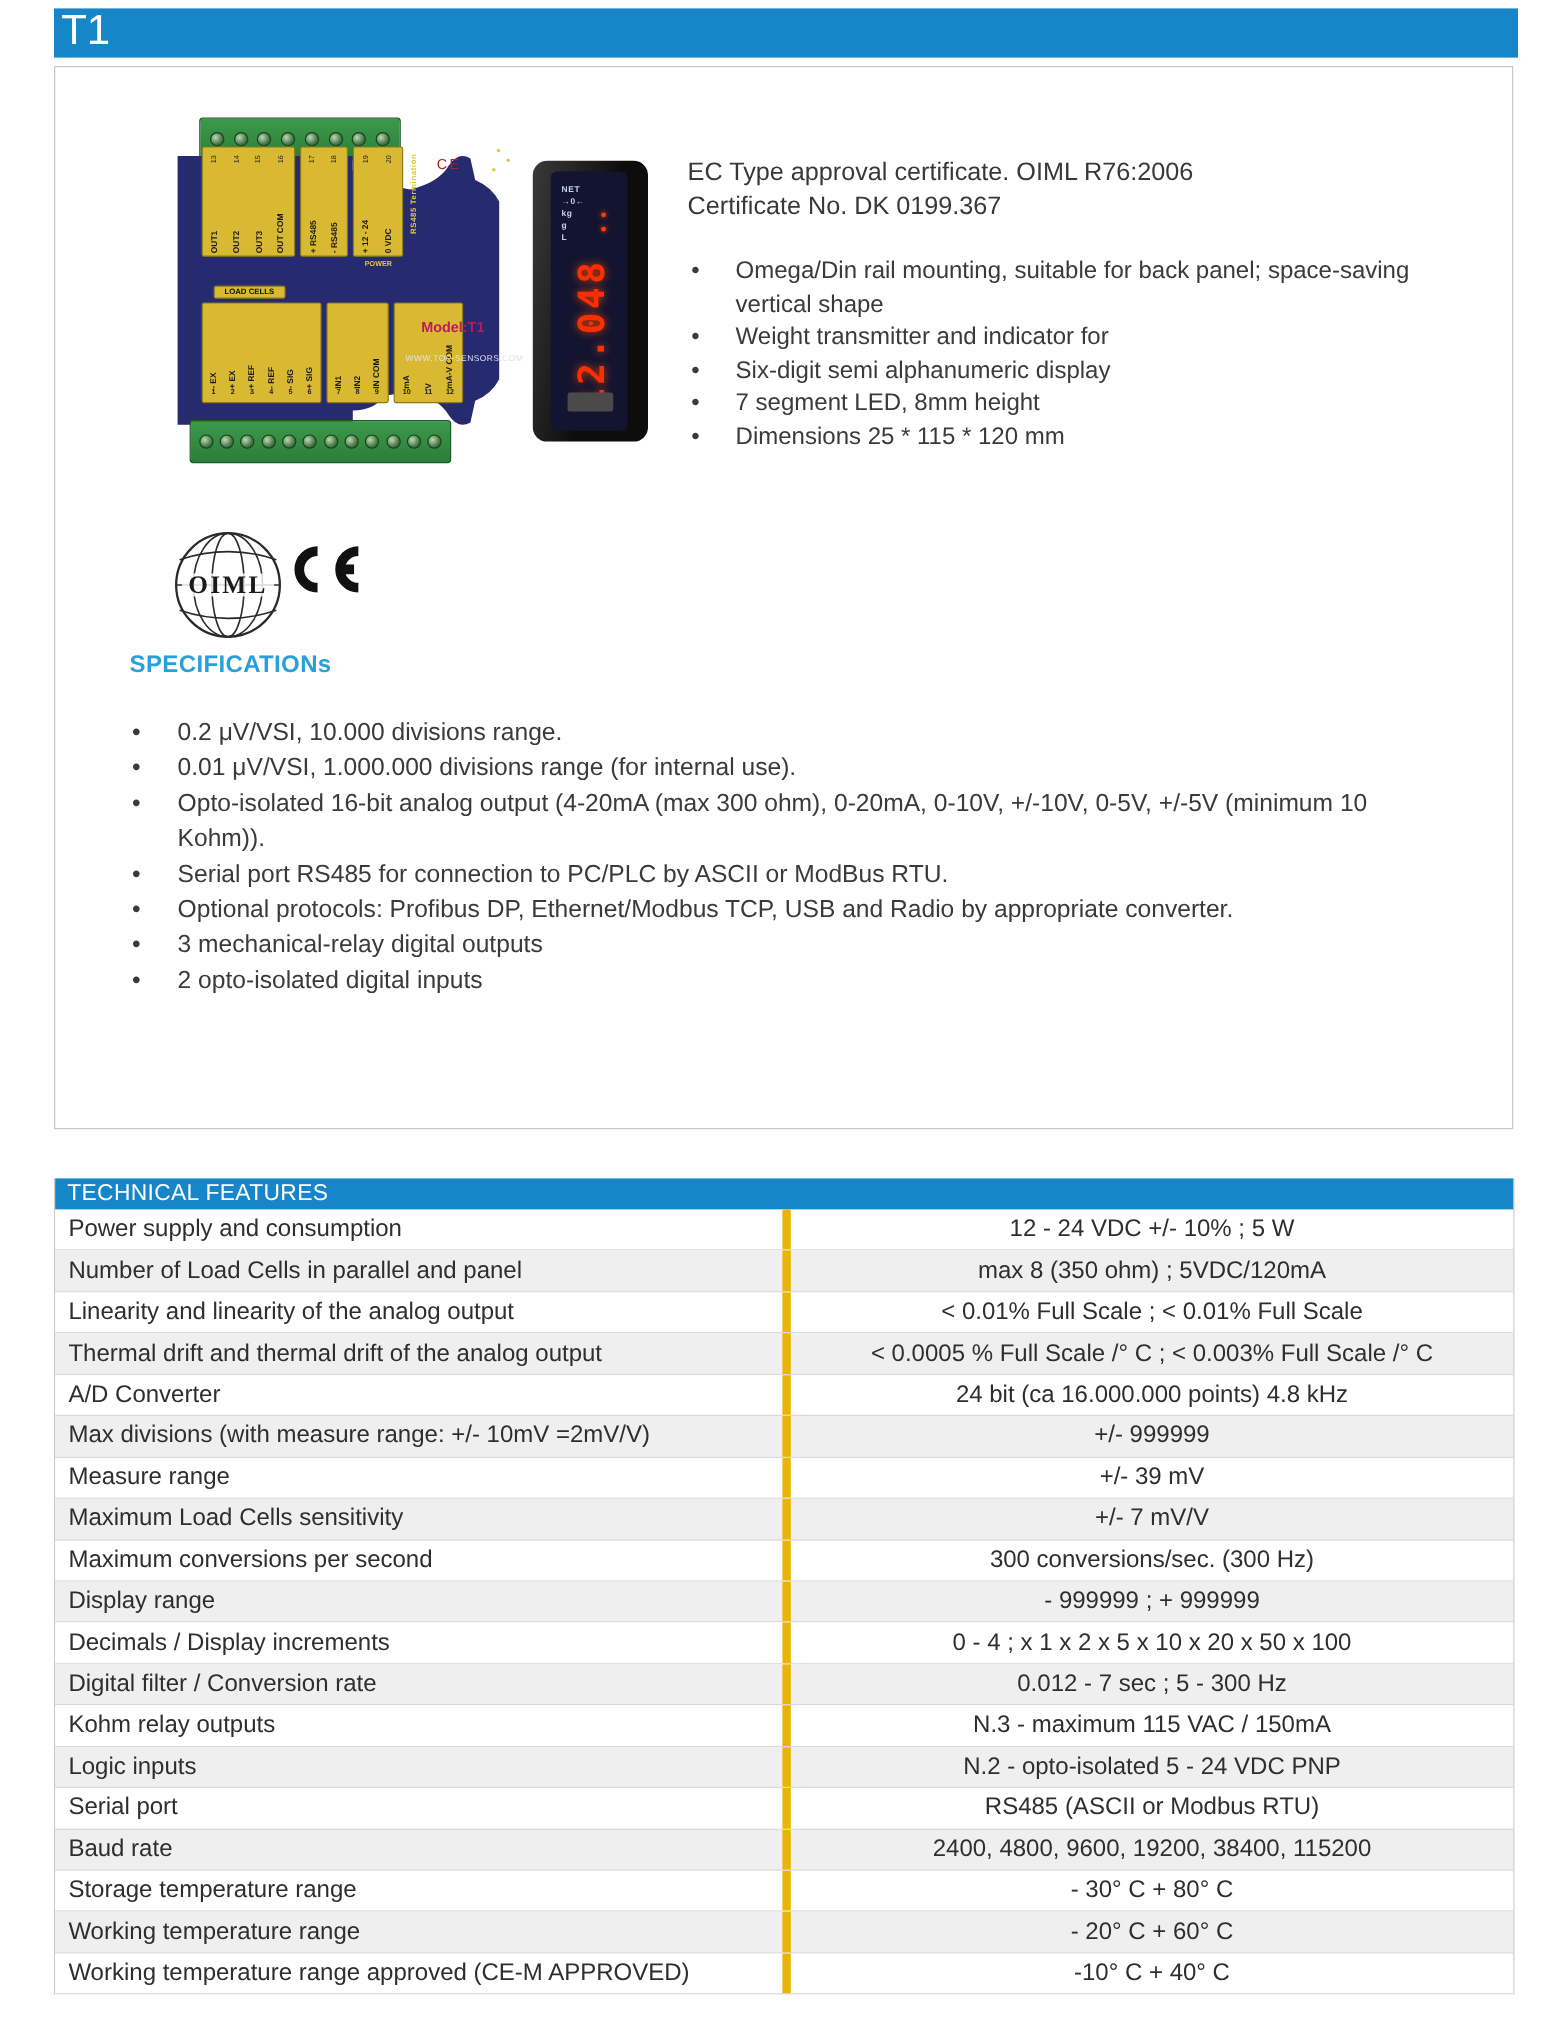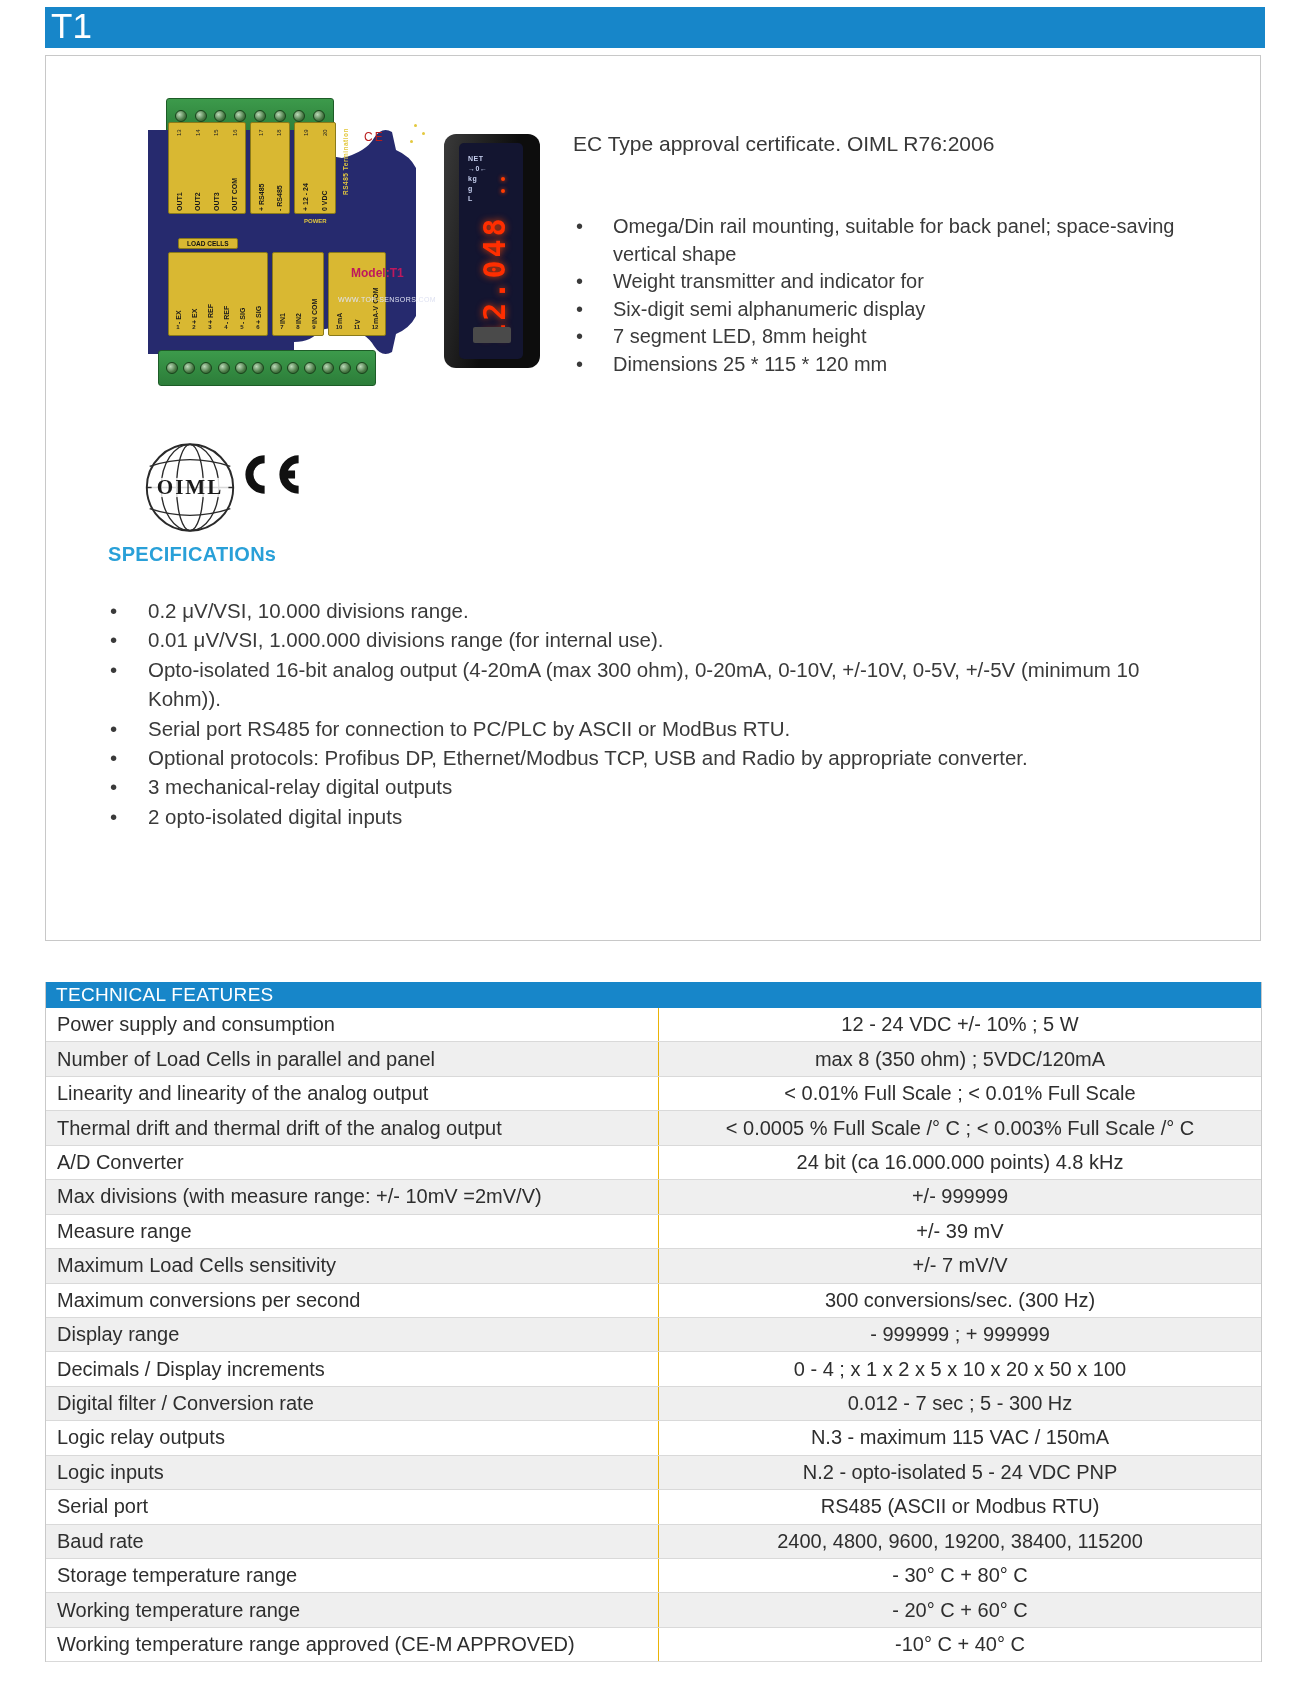--- a/index.html
+++ b/index.html
@@ -62,21 +62,21 @@
   .spec-list { position:absolute; left:64px; top:540px; width:1060px; }
   .spec-item { display:flex; font-size:20.5px; color:#3a3a3a; line-height:29.4px; }
   .spec-item::before { content:"•"; width:38px; flex:0 0 38px; }
   .spec-item span { display:block; }
 
   
   .tech-table { position:absolute; left:45px; top:982px; width:1217px; border-left:1px solid #c9c9c9; border-right:1px solid #c9c9c9; }
   .tech-header { height:26px; background:#1786c9; color:#fff; font-size:19px; line-height:26px; padding-left:10px; letter-spacing:.3px; }
   .t-row { display:flex; height:34.45px; background:#fff; border-bottom:1px solid #d9d9d9; }
   .t-row:nth-child(even) { background:#efefef; }
-  .t-label { width:613px; flex:0 0 613px; border-right:1px solid #eab308; display:flex; align-items:center; padding-left:11px; font-size:20px; color:#2e2e2e; }
+  .t-label { width:613px; flex:0 0 613px; border-right:7px solid #eab308; display:flex; align-items:center; padding-left:11px; font-size:20px; color:#2e2e2e; }
   .t-value { flex:1; display:flex; align-items:center; justify-content:center; font-size:20px; color:#2e2e2e; text-align:center; }
 </style>
 </head>
 <body>
 
 <div class="page">
 
   <div class="title-bar">
     <span>T1</span>
   </div>
@@ -241,20 +241,21 @@
           </div>
         <span class="disp-dot" style="left:42px; top:34px;"></span>
         <span class="disp-dot" style="left:42px; top:46px;"></span>
         <div class="disp-digits">12.048</div>
         <div class="disp-ir"></div>
       </div>
     </div>
 
     <div class="approval">
       <div>EC Type approval certificate. OIML R76:2006</div>
+      <div>Certificate No. DK 0199.367</div>
     </div>
 
     <div class="features">
 
     <div class="feat-item">
           <span>Omega/Din rail mounting, suitable for back panel; space-saving vertical shape</span>
         </div>
         <div class="feat-item">
           <span>Weight transmitter and indicator for</span>
         </div>
@@ -372,21 +373,21 @@
           <div class="t-label">Decimals / Display increments</div>
           <div class="t-value">0 - 4 ; x 1 x 2 x 5 x 10 x 20 x 50 x 100</div>
         </div>
 
         <div class="t-row">
           <div class="t-label">Digital filter / Conversion rate</div>
           <div class="t-value">0.012 - 7 sec ; 5 - 300 Hz</div>
         </div>
 
         <div class="t-row">
-          <div class="t-label">Logic relay outputs</div>
+          <div class="t-label">Kohm relay outputs</div>
           <div class="t-value">N.3 - maximum 115 VAC / 150mA</div>
         </div>
 
         <div class="t-row">
           <div class="t-label">Logic inputs</div>
           <div class="t-value">N.2 - opto-isolated  5 - 24 VDC PNP</div>
         </div>
 
         <div class="t-row">
           <div class="t-label">Serial port</div>

